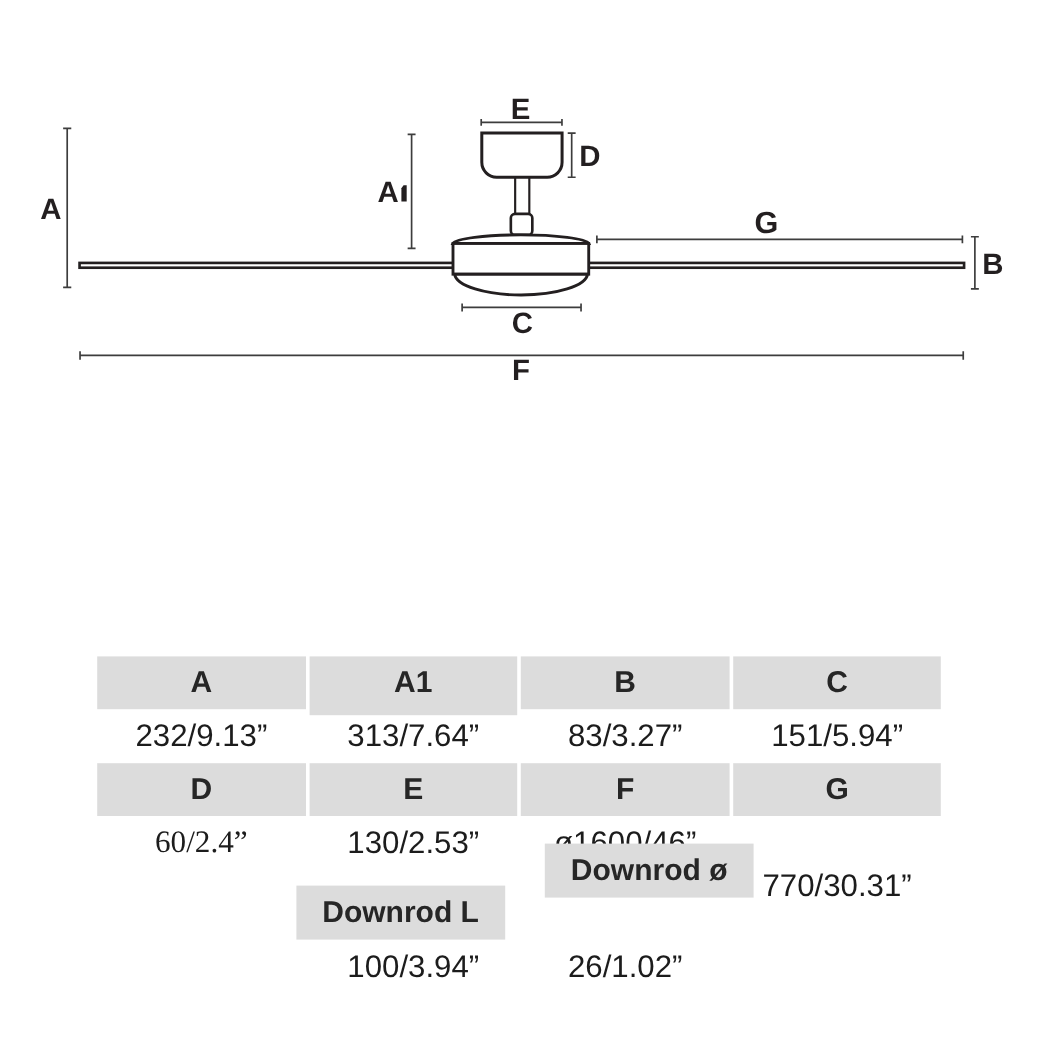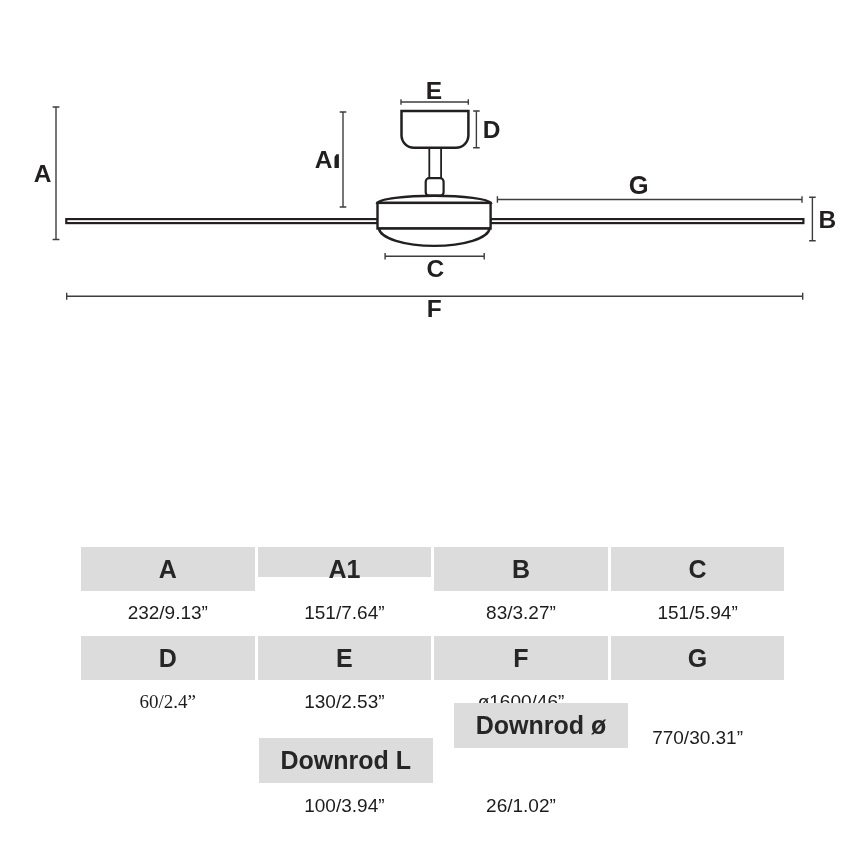--- a/index.html
+++ b/index.html
@@ -1,19 +1,19 @@
 <!DOCTYPE html>
 <html><head>
 <meta charset="utf-8">
 <style>
   html,body{margin:0;padding:0;background:#ffffff;}
   body{width:868px;height:868px;position:relative;font-family:"Liberation Sans",sans-serif;overflow:hidden;}
   .cell{position:absolute;width:173.6px;text-align:center;}
   .hd{background:#dcdcdc;font-weight:bold;font-size:25px;color:#262626;}
-  .val{font-size:19px;color:#1c1c1c;}
+  .val{font-size:26px;color:#1c1c1c;}
 </style>
 </head>
 <body>
 <svg width="868" height="868" viewBox="0 0 868 868" style="position:absolute;left:0;top:0;">
 
   <g stroke="#3d3d3d" stroke-width="1.4" fill="none">
 
     <path d="M 56 107 V 239.5 M 52.6 107 H 59.4 M 52.6 239.5 H 59.4"></path>
 
     <path d="M 343 112 V 207 M 339.7 112 H 346.3 M 339.7 207 H 346.3"></path>
@@ -56,36 +56,36 @@
     <text x="433.9" y="99.4">E</text>
     <text x="491.6" y="138.1">D</text>
     <text x="638.7" y="194" font-size="25.5px">G</text>
     <text x="827.4" y="228.4">B</text>
     <text x="435.3" y="277.2">C</text>
     <text x="434.2" y="316.7">F</text>
   </g>
 </svg>
 
 <div class="cell hd" style="left:81px;top:547px;height:44.3px;line-height:44.3px;">A</div>
-<div class="cell hd" style="left:257.6px;top:547px;height:30px;line-height:44.3px;">A1</div>
+<div class="cell hd" style="left:257.6px;top:547px;height:49px;line-height:44.3px;">A1</div>
 <div class="cell hd" style="left:434.2px;top:547px;height:44.3px;line-height:44.3px;">B</div>
 <div class="cell hd" style="left:610.8px;top:547px;height:44.3px;line-height:44.3px;">C</div>
 
 <div class="cell val" style="left:81px;top:591.3px;height:44.3px;line-height:44.3px;">232/9.13”</div>
-<div class="cell val" style="left:257.6px;top:591.3px;height:44.3px;line-height:44.3px;">151/7.64”</div>
+<div class="cell val" style="left:257.6px;top:591.3px;height:44.3px;line-height:44.3px;">313/7.64”</div>
 <div class="cell val" style="left:434.2px;top:591.3px;height:59px;line-height:44.3px;">83/3.27”</div>
 <div class="cell val" style="left:610.8px;top:591.3px;height:51px;line-height:44.3px;">151/5.94”</div>
 
 <div class="cell hd" style="left:81px;top:635.6px;height:44.2px;line-height:44.2px;">D</div>
 <div class="cell hd" style="left:257.6px;top:635.6px;height:44.2px;line-height:44.2px;">E</div>
 <div class="cell hd" style="left:434.2px;top:635.6px;height:44.2px;line-height:44.2px;">F</div>
 <div class="cell hd" style="left:610.8px;top:635.6px;height:44.2px;line-height:44.2px;">G</div>
 
 <div class="cell val" style="left:81px;top:679.8px;height:44.2px;line-height:44.2px;font-family:Liberation Serif, serif;">60/2.4”</div>
 <div class="cell val" style="left:257.6px;top:679.8px;height:44.2px;line-height:44.2px;">130/2.53”</div>
 <div class="cell val" style="left:434.2px;top:679.8px;height:44.2px;line-height:44.2px;">ø1600/46”</div>
 <div class="cell val" style="left:610.8px;top:679.8px;height:44.2px;line-height:44.2px;margin-top:36px;">770/30.31”</div>
 
-<div class="cell hd" style="left:259px;top:737.8px;height:45px;line-height:45px;">Downrod L</div>
+<div class="cell hd" style="left:247px;top:737.8px;height:45px;line-height:45px;">Downrod L</div>
 <div class="cell hd" style="left:434.2px;top:703px;height:45px;line-height:45px;margin-left:20px;">Downrod ø</div>
 
 <div class="cell val" style="left:257.6px;top:782.8px;height:45px;line-height:45px;">100/3.94”</div>
 <div class="cell val" style="left:434.2px;top:782.8px;height:45px;line-height:45px;">26/1.02”</div>
 
 </body></html>

